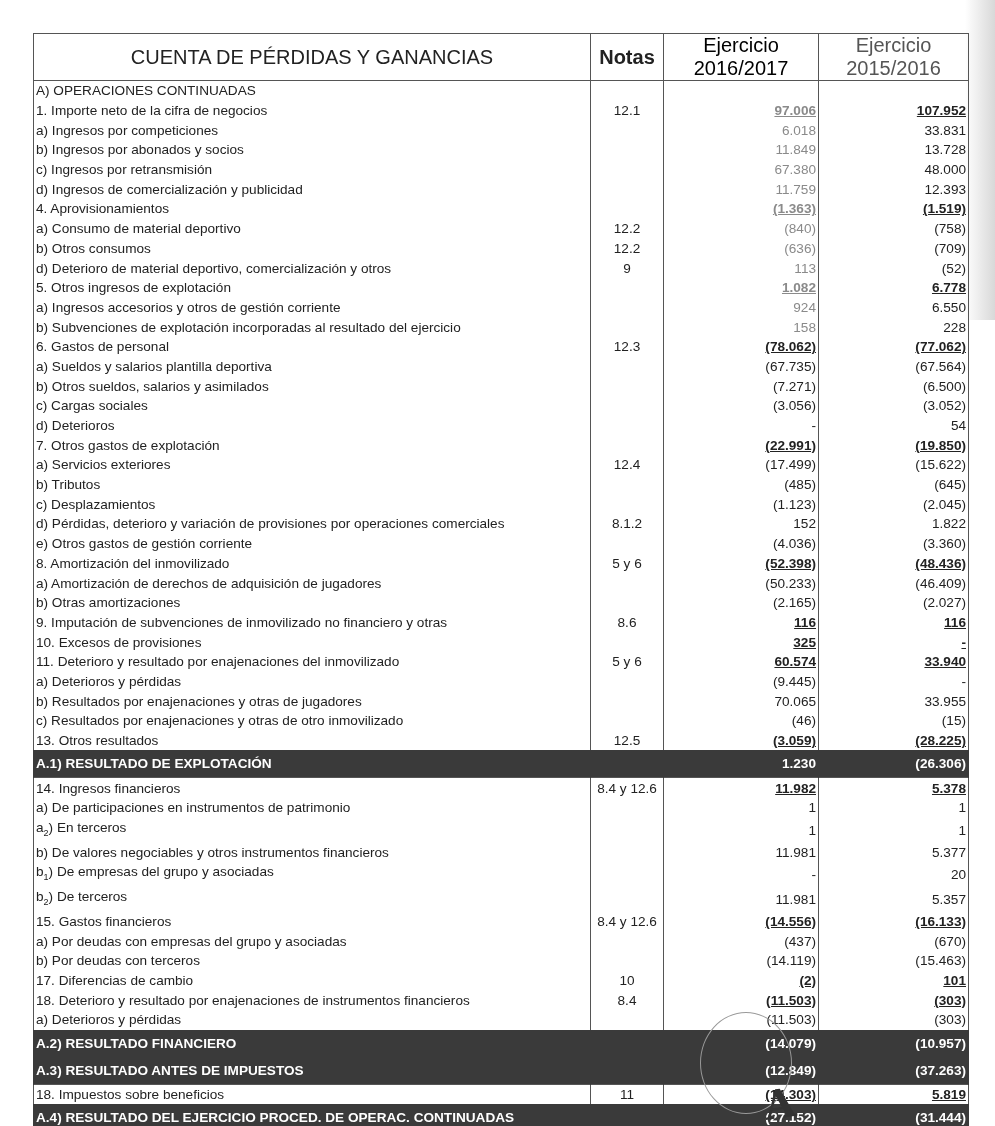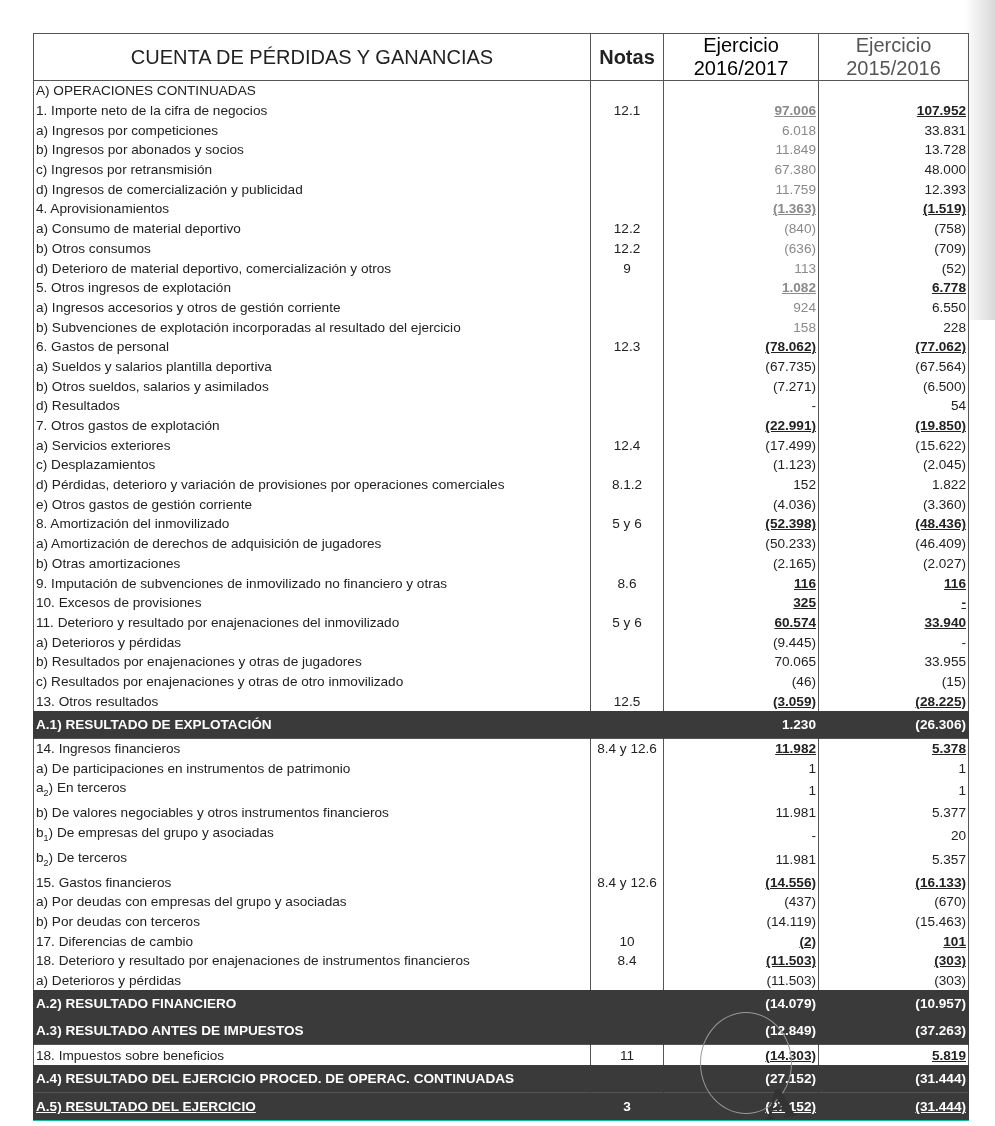--- a/index.html
+++ b/index.html
@@ -166,36 +166,48 @@
         <td class="num y1"><span>(67.735)</span></td>
         <td class="num y2"><span>(67.564)</span></td>
       </tr>
       <tr class="">
         <td class="ind2"><span>b) Otros sueldos, salarios y asimilados</span></td>
         <td class="nt"></td>
         <td class="num y1"><span>(7.271)</span></td>
         <td class="num y2"><span>(6.500)</span></td>
       </tr>
       <tr class="">
-        <td class="ind2"><span>d) Resultados</span></td>
+        <td class="ind2"><span>c) Cargas sociales</span></td>
+        <td class="nt"></td>
+        <td class="num y1"><span>(3.056)</span></td>
+        <td class="num y2"><span>(3.052)</span></td>
+      </tr>
+      <tr class="">
+        <td class="ind2"><span>d) Deterioros</span></td>
         <td class="nt"></td>
         <td class="num y1"><span>-</span></td>
         <td class="num y2"><span>54</span></td>
       </tr>
       <tr class="bold">
         <td class="ind1"><span>7. Otros gastos de explotación</span></td>
         <td class="nt"></td>
         <td class="num y1"><span>(22.991)</span></td>
         <td class="num y2"><span>(19.850)</span></td>
       </tr>
       <tr class="">
         <td class="ind2"><span>a) Servicios exteriores</span></td>
         <td class="nt">12.4</td>
         <td class="num y1"><span>(17.499)</span></td>
         <td class="num y2"><span>(15.622)</span></td>
+      </tr>
+      <tr class="">
+        <td class="ind2"><span>b) Tributos</span></td>
+        <td class="nt"></td>
+        <td class="num y1"><span>(485)</span></td>
+        <td class="num y2"><span>(645)</span></td>
       </tr>
       <tr class="">
         <td class="ind2"><span>c) Desplazamientos</span></td>
         <td class="nt"></td>
         <td class="num y1"><span>(1.123)</span></td>
         <td class="num y2"><span>(2.045)</span></td>
       </tr>
       <tr class="">
         <td class="ind2"><span>d) Pérdidas, deterioro y variación de provisiones por operaciones comerciales</span></td>
         <td class="nt">8.1.2</td>

